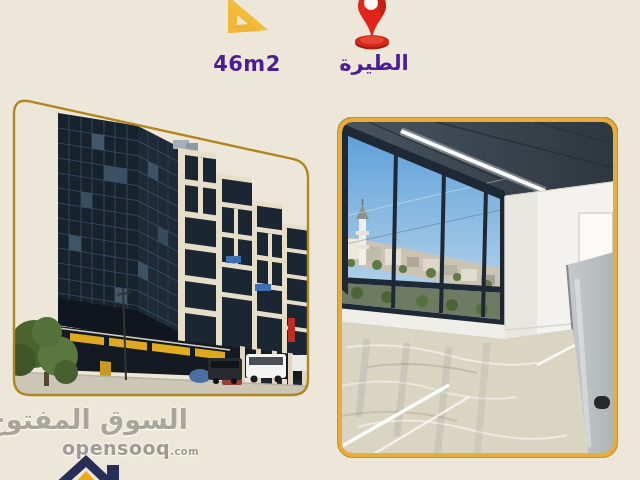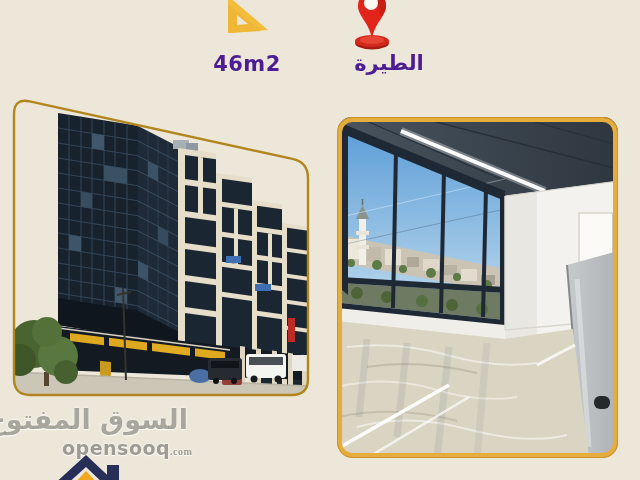--- a/index.html
+++ b/index.html
@@ -15,21 +15,21 @@
   .wm-ar{
     color:rgba(148,144,133,.8);font-weight:bold;font-size:27px;direction:rtl;
     text-shadow:0 0 3px rgba(255,255,255,.95),0 1px 0 rgba(255,255,255,.85);
     white-space:nowrap;
   }
   .wm-en{
     color:rgba(142,138,127,.85);font-weight:bold;font-size:19px;letter-spacing:.5px;
     text-shadow:0 0 3px rgba(255,255,255,.95),0 1px 0 rgba(255,255,255,.85);
     white-space:nowrap;
   }
-  .wm-en .tld{font-size:10px;font-family:Liberation Serif, serif;}
+  .wm-en .tld{font-size:10px;}
 </style>
 </head>
 <body>
 
 <div class="canvas">
 
   <div class="abs" style="left:225px;top:-4px;width:46px;height:42px;">
     <svg width="46" height="42" viewBox="0 0 46 42">
       <polygon points="3,0 3,37 43,34" fill="#F3BD3C"></polygon>
       <polygon points="3,8 3,37 36,35" fill="#F0B737"></polygon>
@@ -42,21 +42,21 @@
     <svg width="48" height="62" viewBox="0 0 48 62">
       <ellipse cx="24" cy="52" rx="17" ry="6.5" fill="#A81C12"></ellipse>
       <ellipse cx="24" cy="50" rx="17" ry="6" fill="#D42A1C"></ellipse>
       <ellipse cx="24" cy="49" rx="12" ry="4" fill="#E84434"></ellipse>
       <path d="M24 0 C33 0 38 7 38 15 C38 25 28 30 24 47 C20 30 10 25 10 15 C10 7 15 0 24 0 Z" fill="#E3241B"></path>
       <path d="M24 0 C33 0 38 7 38 15 C38 19 36 22 33 26 C30 14 28 6 24 0 Z" fill="#C61F15"></path>
       <circle cx="23" cy="12" r="7" fill="#FDF9F2"></circle>
       <circle cx="20.5" cy="10" r="2" fill="#FFFFFF"></circle>
     </svg>
   </div>
-  <div class="abs badge-text" style="left:349px;top:51px;width:80px;direction:rtl;">الطيرة</div>
+  <div class="abs badge-text" style="left:334px;top:51px;width:80px;direction:rtl;">الطيرة</div>
 
   <div class="abs" style="left:0;top:88px;width:320px;height:312px;">
     <svg width="320" height="312" viewBox="0 0 320 312">
       <defs>
         <clipPath id="lf">
           <path d="M 14 291 L 14 26 Q 14 10 29.7 13.4 L 292.5 70.9 Q 308 74.3 308 90 L 308 291 Q 308 307 292 307 L 30 307 Q 14 307 14 291 Z"></path>
         </clipPath>
       </defs>
       <g clip-path="url(#lf)">
 

